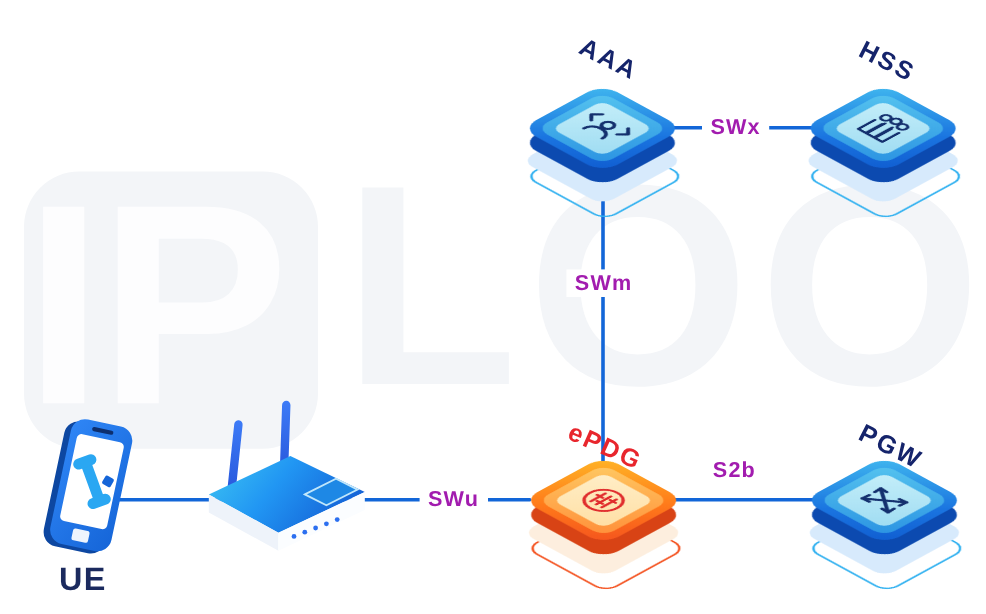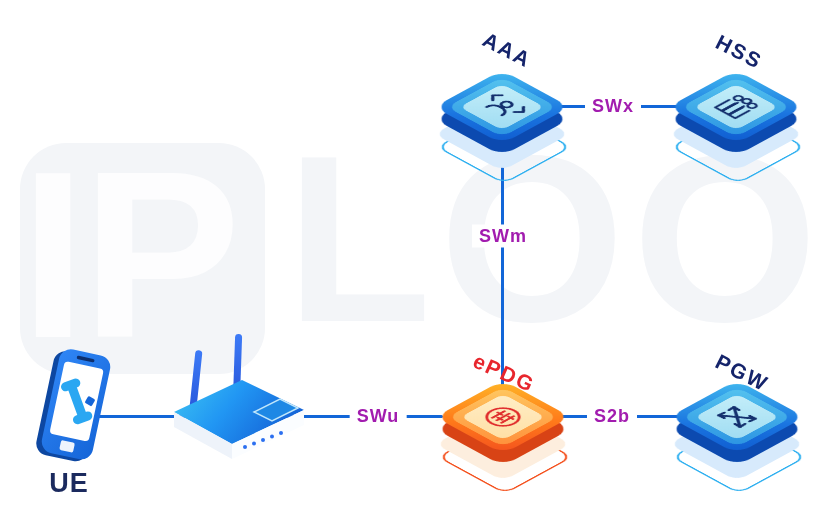--- a/index.html
+++ b/index.html
@@ -219,16 +219,16 @@
 
     <circle cx="77" cy="115" r="2" fill="#2b6ff0"></circle>
     <circle cx="86" cy="111.5" r="2" fill="#2b6ff0"></circle>
     <circle cx="95" cy="108" r="2" fill="#2b6ff0"></circle>
     <circle cx="104" cy="104.5" r="2" fill="#2b6ff0"></circle>
     <circle cx="113" cy="101" r="2" fill="#2b6ff0"></circle>
   </svg>
 
   <div class="link-label" style="left:378px;top:416px;text-align:right;">SWu</div>
   <div class="link-label" style="left:613px;top:106px;">SWx</div>
-  <div class="link-label" style="left:612px;top:416px;">S2b</div>
+  <div class="link-label" style="left:612px;top:392px;">S2b</div>
   <div class="link-label" style="left:503px;top:236px;">SWm</div>
 
 </div>
 
 </body></html>

